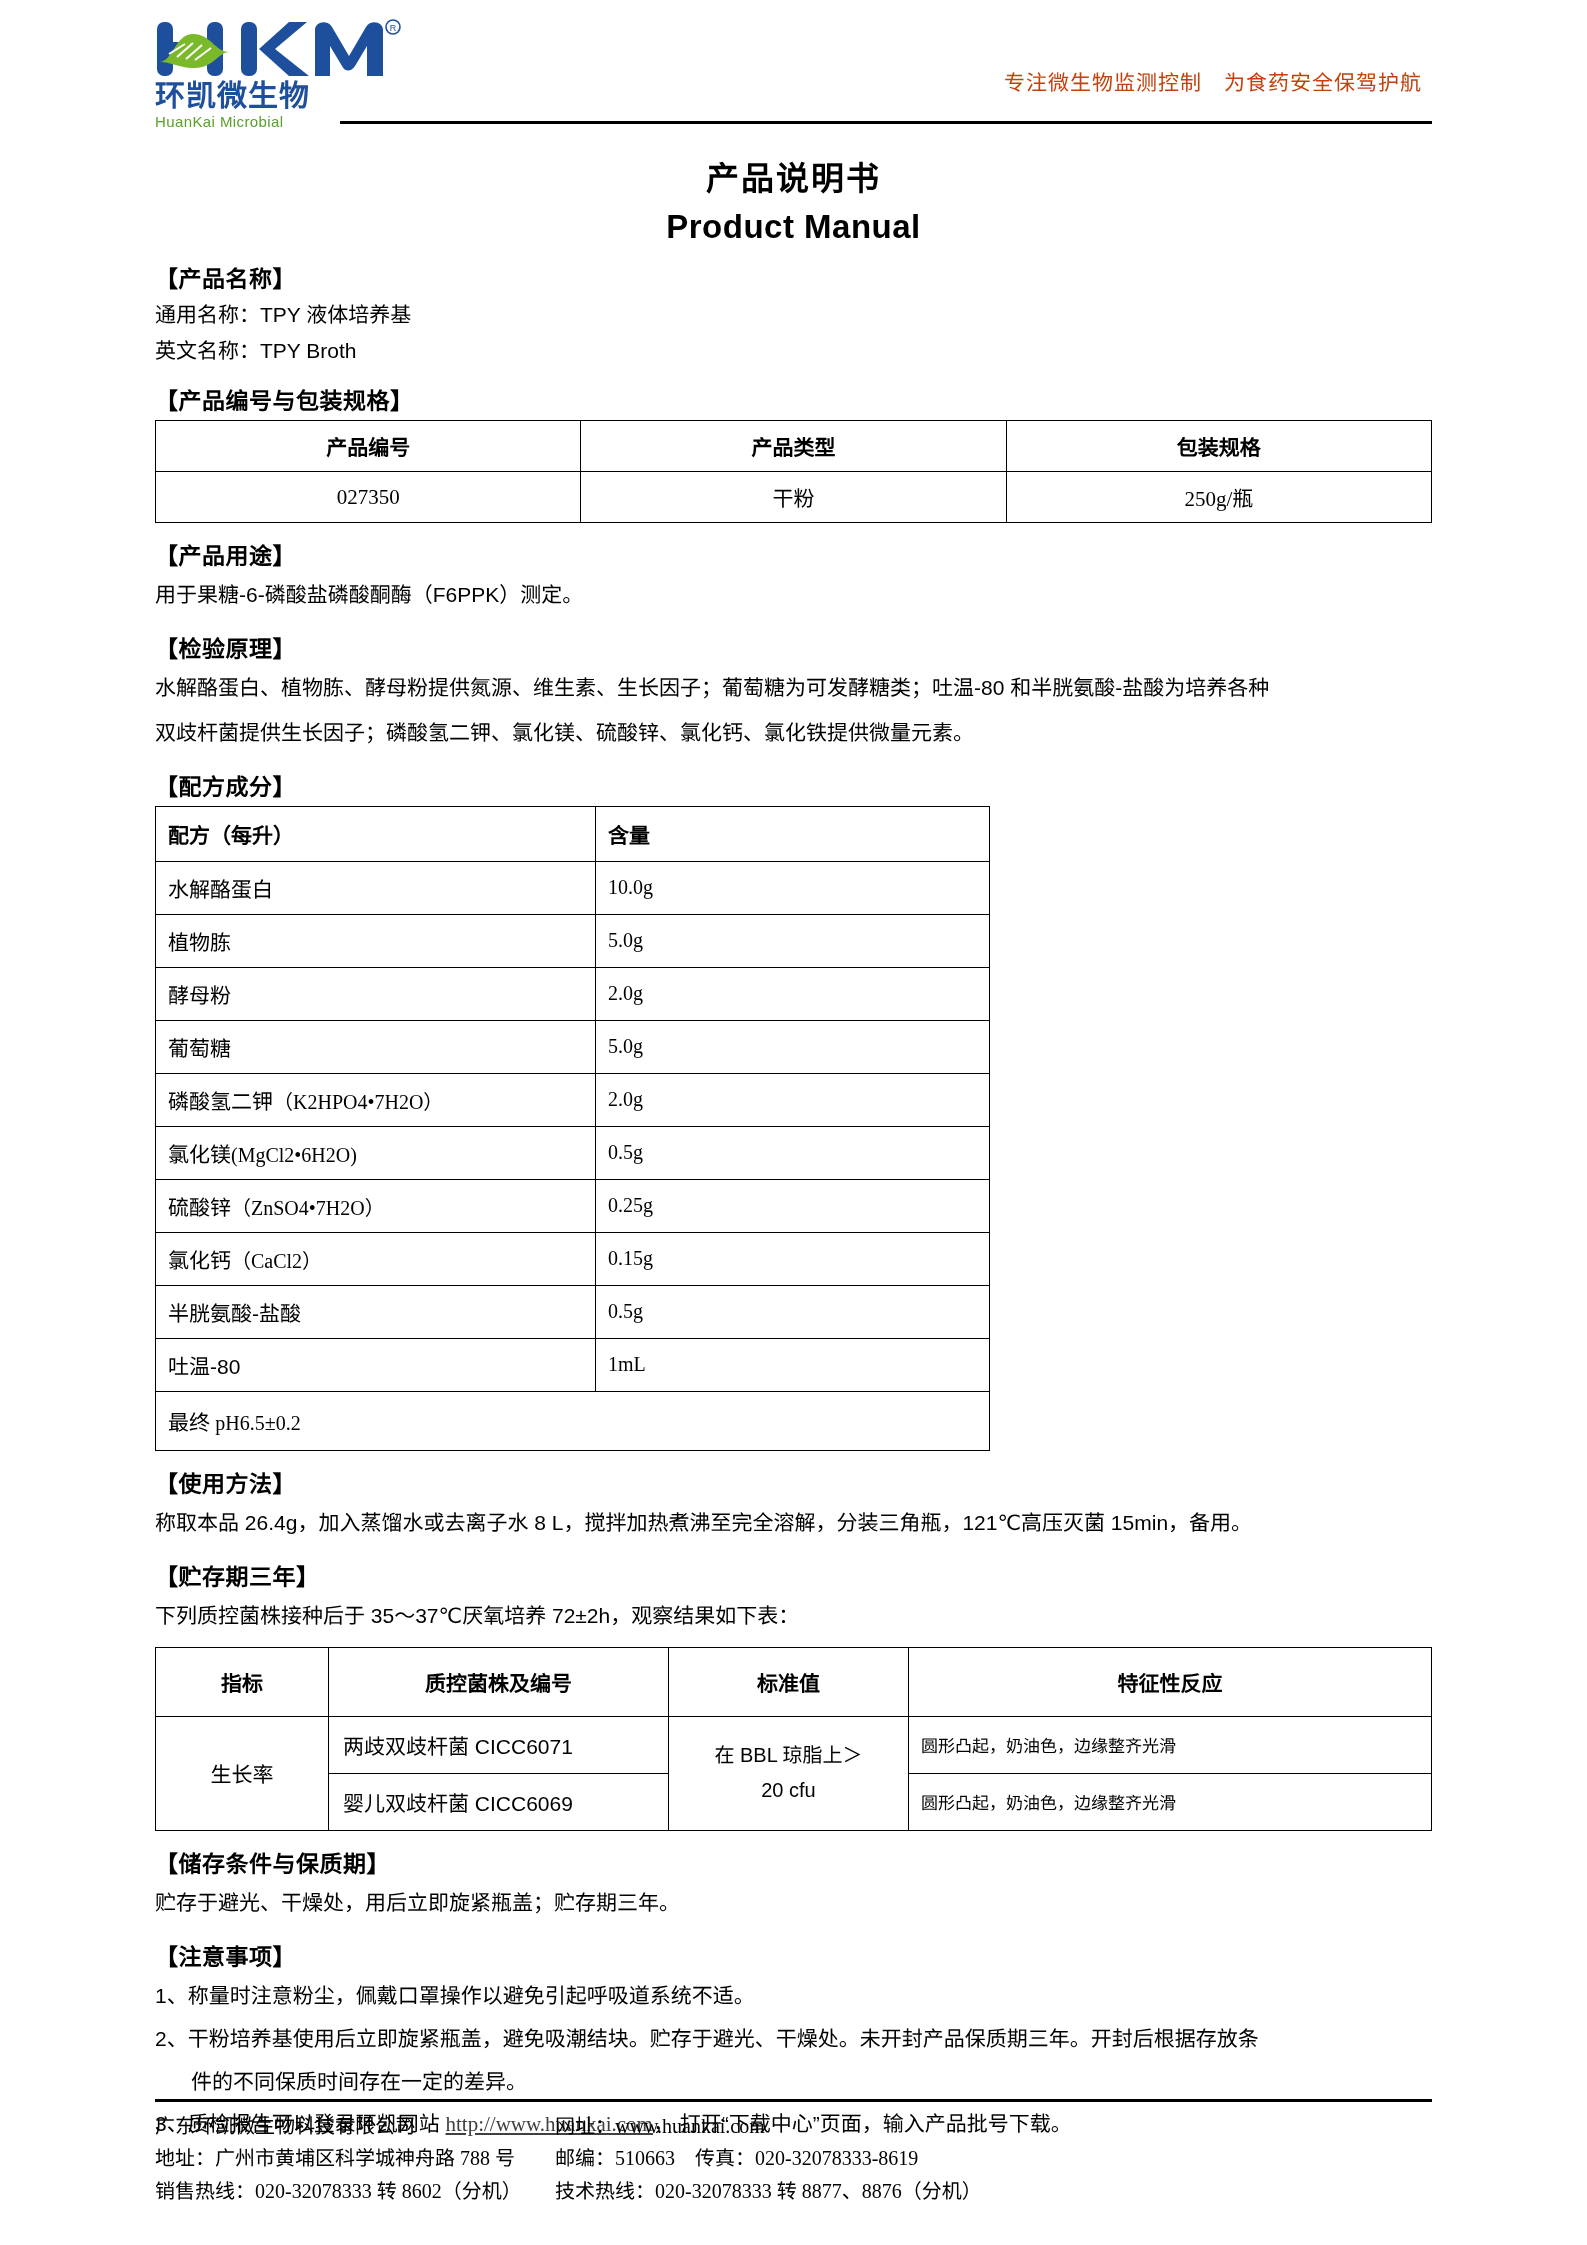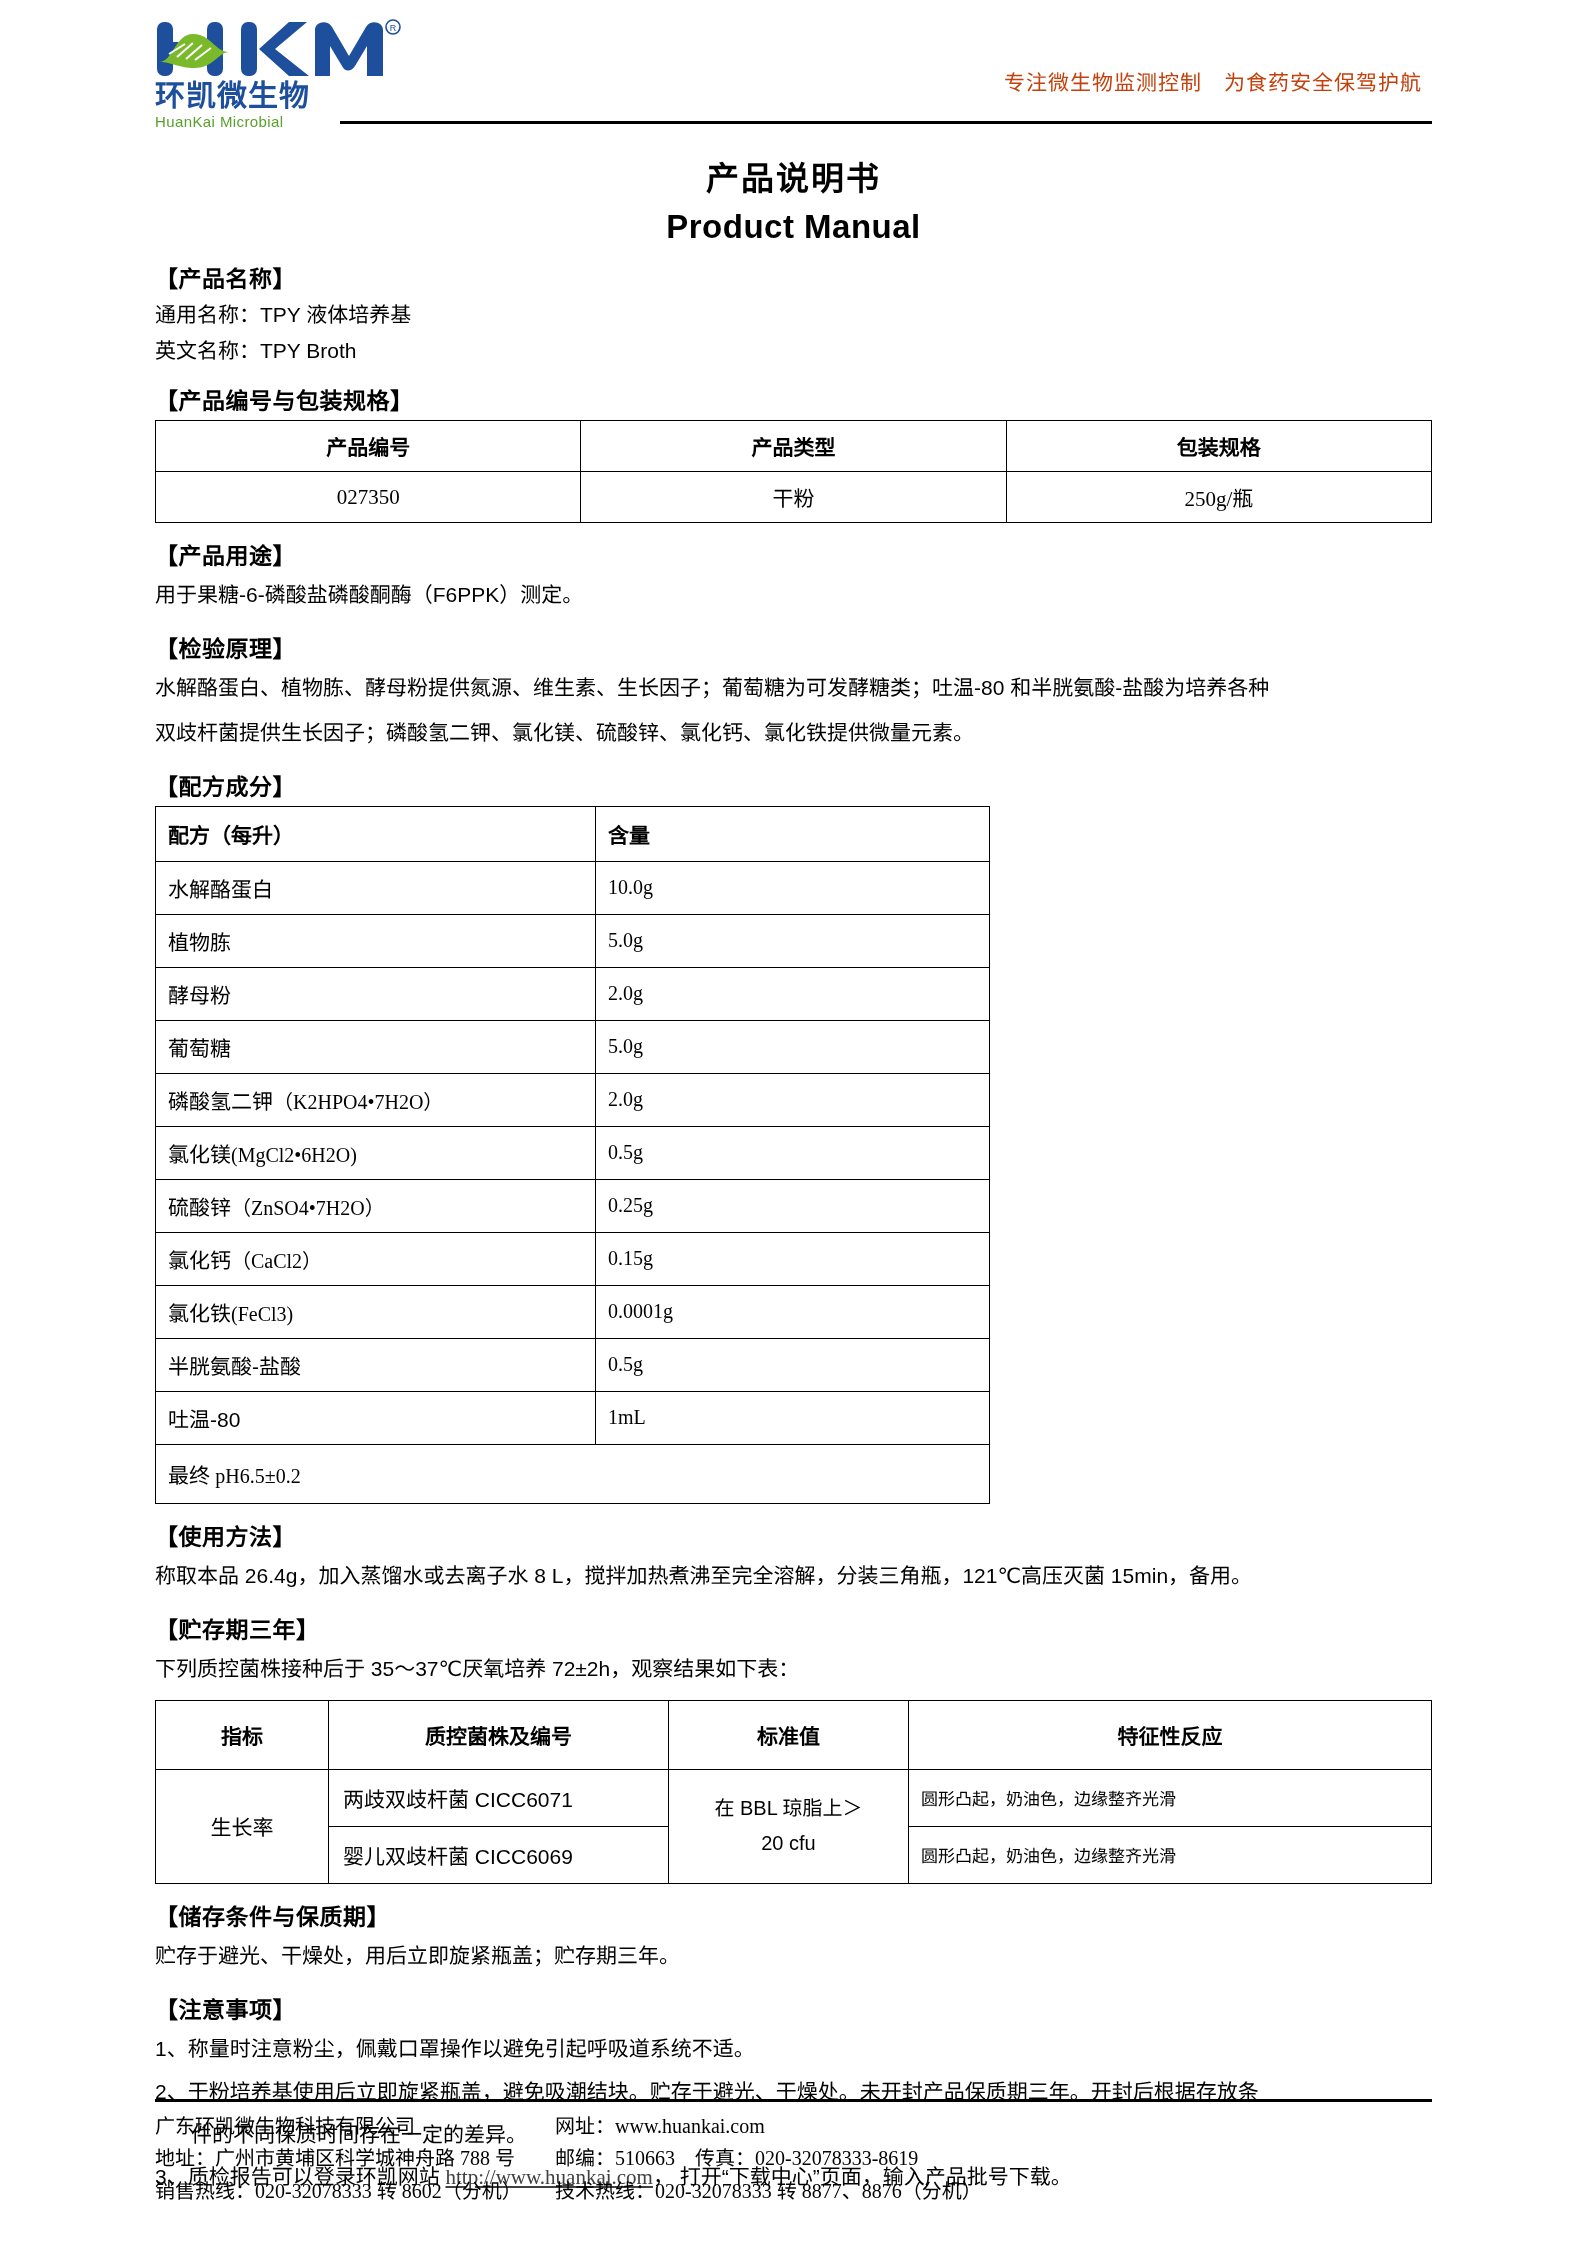--- a/index.html
+++ b/index.html
@@ -358,24 +358,20 @@
       <td><span class="cn">氯化镁</span><span class="chem">(MgCl2•6H2O)</span></td>
       <td class="amt">0.5g</td>
     </tr>
     <tr>
       <td><span class="cn">硫酸锌</span><span class="chem">（ZnSO4•7H2O）</span></td>
       <td class="amt">0.25g</td>
     </tr>
     <tr>
       <td><span class="cn">氯化钙</span><span class="chem">（CaCl2）</span></td>
       <td class="amt">0.15g</td>
-    </tr>
-    <tr>
-      <td><span class="cn">氯化铁</span><span class="chem">(FeCl3)</span></td>
-      <td class="amt">0.0001g</td>
     </tr>
     <tr>
       <td><span class="cn">半胱氨酸-盐酸</span><span class="chem"></span></td>
       <td class="amt">0.5g</td>
     </tr>
     <tr>
       <td><span class="cn">吐温-80</span><span class="chem"></span></td>
       <td class="amt">1mL</td>
     </tr>
     <tr class="ph-row">

